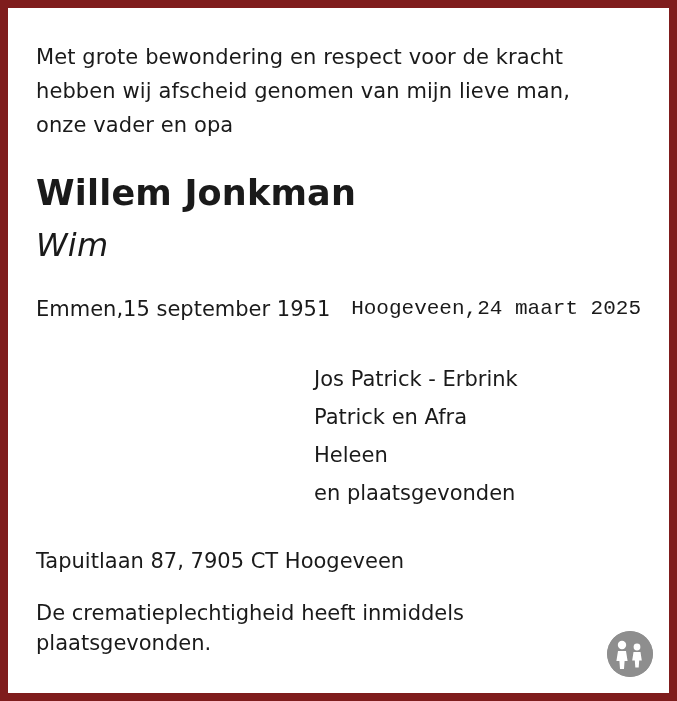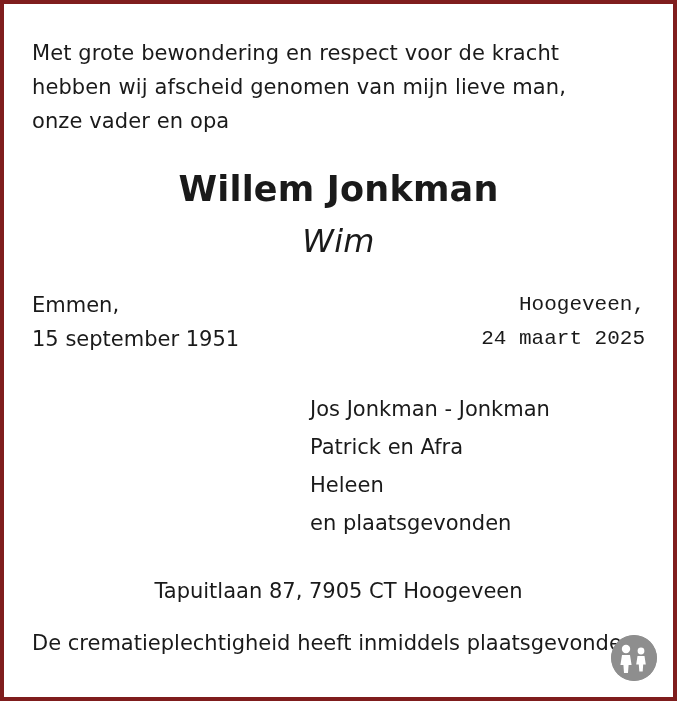--- a/index.html
+++ b/index.html
@@ -12,35 +12,34 @@
     height: 701px;
     font-family: "DejaVu Sans", "Liberation Sans", sans-serif;
     color: #1a1a1a;
     overflow: hidden;
   }
   .obituary-card {
     position: relative;
     box-sizing: border-box;
     width: 677px;
     height: 701px;
-    border: 4px solid #7f1d1d;
+    border: 8px solid #7f1d1d;
     background: #ffffff;
     padding: 28px 28px 18px 28px;
   }
   .intro {
     font-size: 21px;
     line-height: 34px;
     letter-spacing: 0.1px;
     margin: 4px 0 0 0;
   }
   .intro div {
     white-space: nowrap;
   }
   .name-block {
-    text-align: center;
     margin-top: 30px;
   }
   .full-name {
     font-size: 35px;
     font-weight: bold;
     letter-spacing: 0.2px;
     line-height: 42px;
   }
   .nickname {
     font-size: 32px;
@@ -51,37 +50,36 @@
   }
   .places {
     margin-top: 26px;
     font-size: 21px;
     line-height: 34px;
     display: flex;
     justify-content: space-between;
   }
   .place-col {
     display: flex;
-    flex-direction: column;
+    flex-direction: row;
   }
   .place-col.right {
     text-align: right;
     font-family: Liberation Mono, monospace;
   }
   .survivors {
     margin-top: 34px;
     margin-left: 278px;
     font-size: 21px;
     line-height: 38px;
   }
   .address {
     margin-top: 34px;
     font-size: 21px;
     line-height: 30px;
-    text-align: center;
   }
   .ceremony {
     margin-top: 22px;
     font-size: 21px;
     line-height: 30px;
   }
   .logo {
     position: absolute;
     right: 16px;
     bottom: 16px;
@@ -116,21 +114,21 @@
       <span>Emmen,</span>
       <span>15 september 1951</span>
     </div>
     <div class="place-col right">
       <span>Hoogeveen,</span>
       <span>24 maart 2025</span>
     </div>
   </div>
 
   <div class="survivors">
-    <div>Jos Jonkman - Jonkman</div>
+    <div>Jos Patrick - Erbrink</div>
     <div>Patrick en Afra</div>
     <div>Heleen</div>
     <div>en plaatsgevonden</div>
   </div>
 
   <div class="address">Tapuitlaan 87, 7905 CT Hoogeveen</div>
 
   <div class="ceremony">De crematieplechtigheid heeft inmiddels plaatsgevonden.</div>
 
   <div class="logo">

